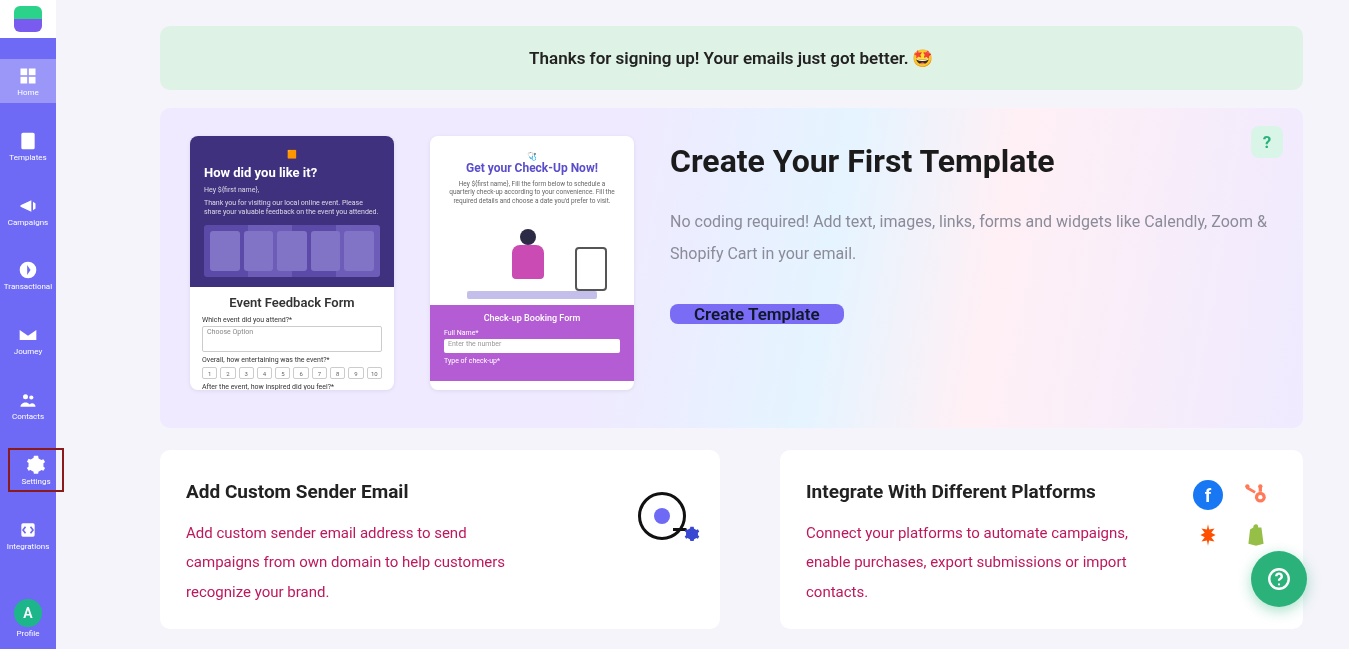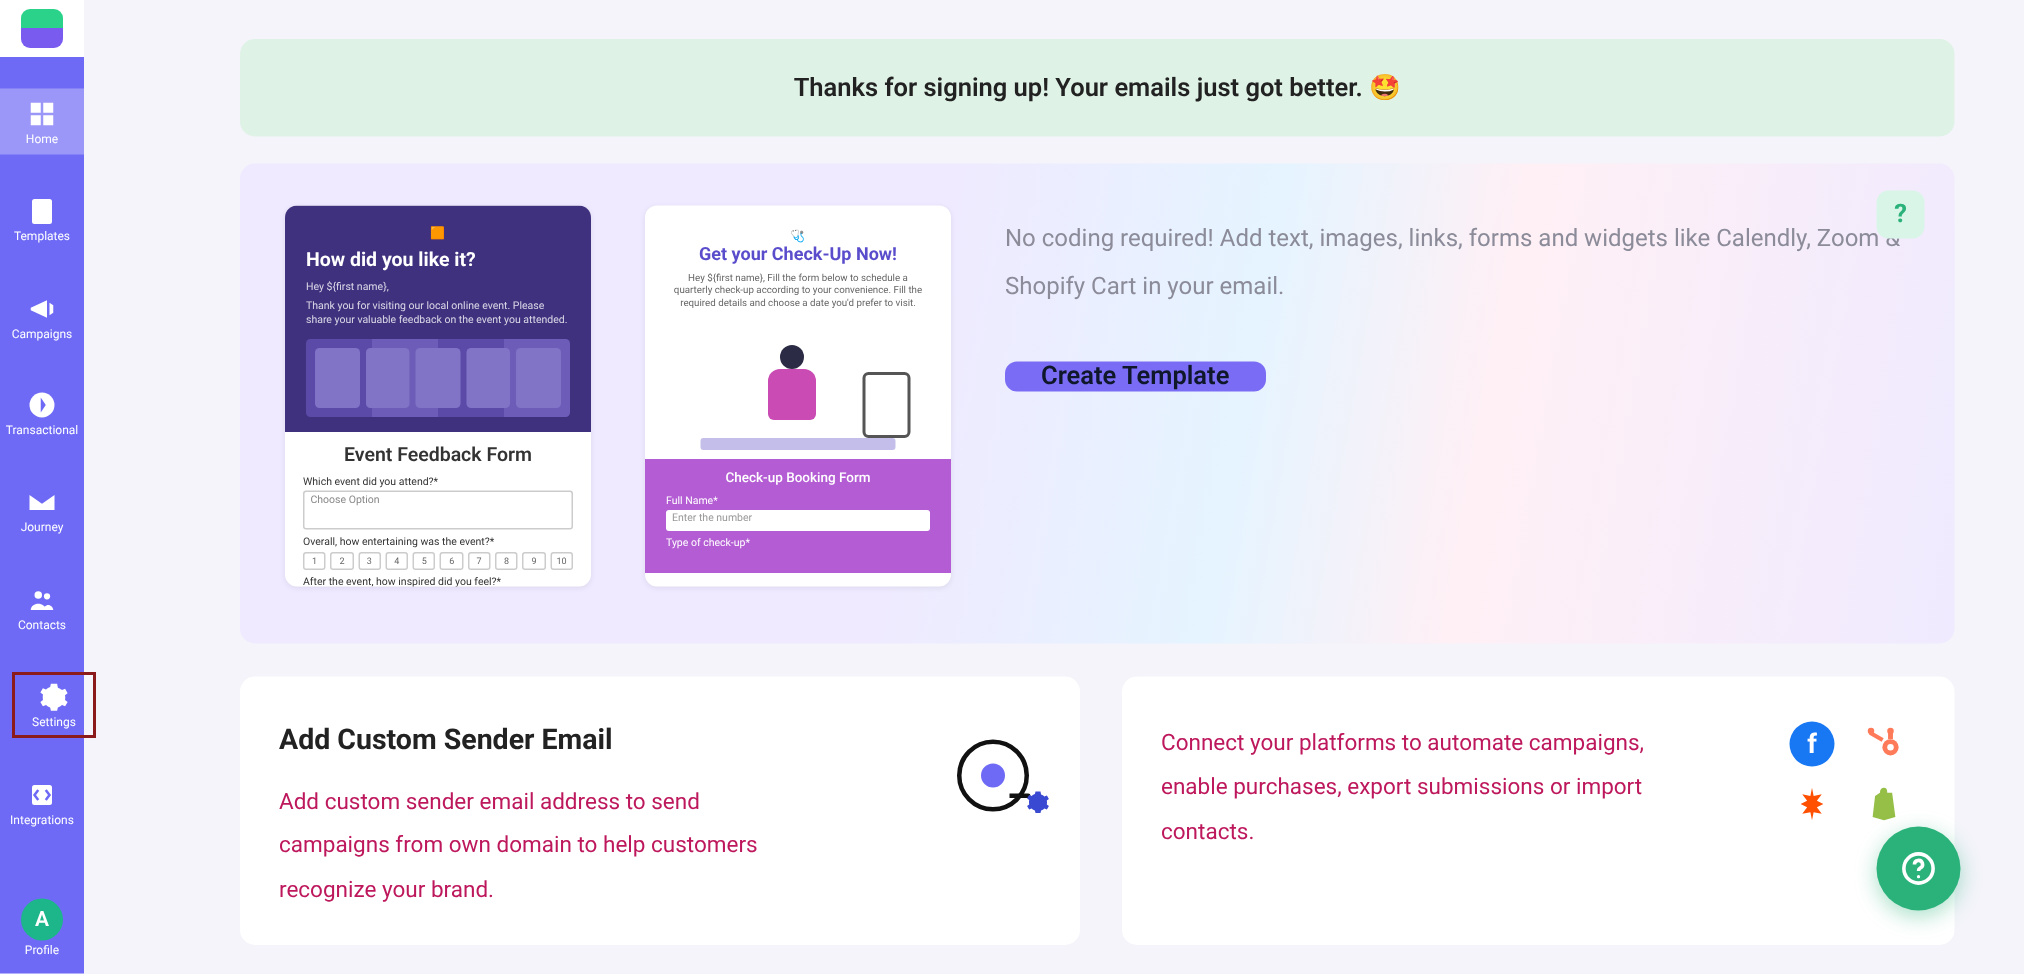--- a/index.html
+++ b/index.html
@@ -130,21 +130,21 @@
     font-size:17px; font-weight:600; padding:0 24px; border-radius:8px;
     cursor:pointer;
   }
   .help-pill {
     position:absolute; top:18px; right:20px;
     width:32px;height:32px;border-radius:8px;background:#d9f5e7;
     color:#2bb27a;font-weight:700;font-size:17px;
     display:flex;align-items:center;justify-content:center;cursor:pointer;
   }
 
-  .cards { display:flex; gap:28px; margin-top:22px; }
+  .cards { display:flex; gap:60px; margin-top:22px; }
   .card {
     background:#fff; border-radius:10px; padding:30px 26px 22px; flex:1;
     position:relative; min-height:170px;
   }
   .card.left{flex:0 0 560px;}
   .card h3{font-size:19px;font-weight:700;color:#222;margin-bottom:16px;}
   .card p{font-size:15px;color:#be185d;line-height:1.95;max-width:340px;}
   .card-icon-at{position:absolute;top:42px;right:34px;}
   .card-icon-at .at{width:48px;height:48px;border:3.5px solid #111;border-radius:50%;display:flex;align-items:center;justify-content:center;position:relative;}
   .card-icon-at .at::after{content:"";position:absolute;right:-4px;bottom:6px;width:14px;height:3.5px;background:#111;border-radius:0 3px 3px 0;}
@@ -325,40 +325,42 @@
         <div class="tpl-b-form">
           <div class="ft">Check-up Booking Form</div>
           <div class="fl">Full Name*</div>
           <div class="fi">Enter the number</div>
           <div class="fl">Type of check-up*</div>
         </div>
       </div>
     </div>
 
     <div class="hero-text">
+      <div class="hero-title">Create Your First Template</div>
       <div class="hero-sub">No coding required! Add text, images, links, forms and widgets like Calendly, Zoom &amp; Shopify Cart in your email.</div>
       <div class="hero-btn">Create Template</div>
     </div>
   </div>
 
   <div class="cards">
     <div class="card left">
       <h3>Add Custom Sender Email</h3>
       <p>Add custom sender email address to send campaigns from own domain to help customers recognize your brand.</p>
       <div class="card-icon-at">
         <div class="at">
             <div class="dot"></div>
           </div>
         <div class="gear"><svg viewBox="0 0 24 24">
               <path d="M12 8a4 4 0 1 0 0 8 4 4 0 0 0 0-8zm9 4c0-.6-.1-1.3-.2-1.9l2.1-1.6-2-3.5-2.5 1a9 9 0 0 0-3.3-1.9L14.5 1h-5l-.6 2.6a9 9 0 0 0-3.3 1.9l-2.5-1-2 3.5 2.1 1.6A9 9 0 0 0 3 12c0 .6.1 1.3.2 1.9l-2.1 1.6 2 3.5 2.5-1a9 9 0 0 0 3.3 1.9l.6 2.6h5l.6-2.6a9 9 0 0 0 3.3-1.9l2.5 1 2-3.5-2.1-1.6c.1-.6.2-1.3.2-1.9z"></path>
             </svg></div>
       </div>
     </div>
 
     <div class="card">
+      <h3>Integrate With Different Platforms</h3>
       <p>Connect your platforms to automate campaigns, enable purchases, export submissions or import contacts.</p>
       <div class="platform-icons">
         <div class="pic fb">f</div>
         <div class="pic hs">
             <svg viewBox="0 0 24 24" fill="#ff7a59">
               <circle cx="16" cy="14" r="5"></circle>
               <circle cx="16" cy="14" r="2" fill="#fff"></circle>
               <rect x="14.5" y="4" width="3" height="5"></rect>
               <circle cx="16" cy="4" r="2"></circle>
               <rect x="4" y="4" width="9" height="2.5" transform="rotate(30 4 4)"></rect>

